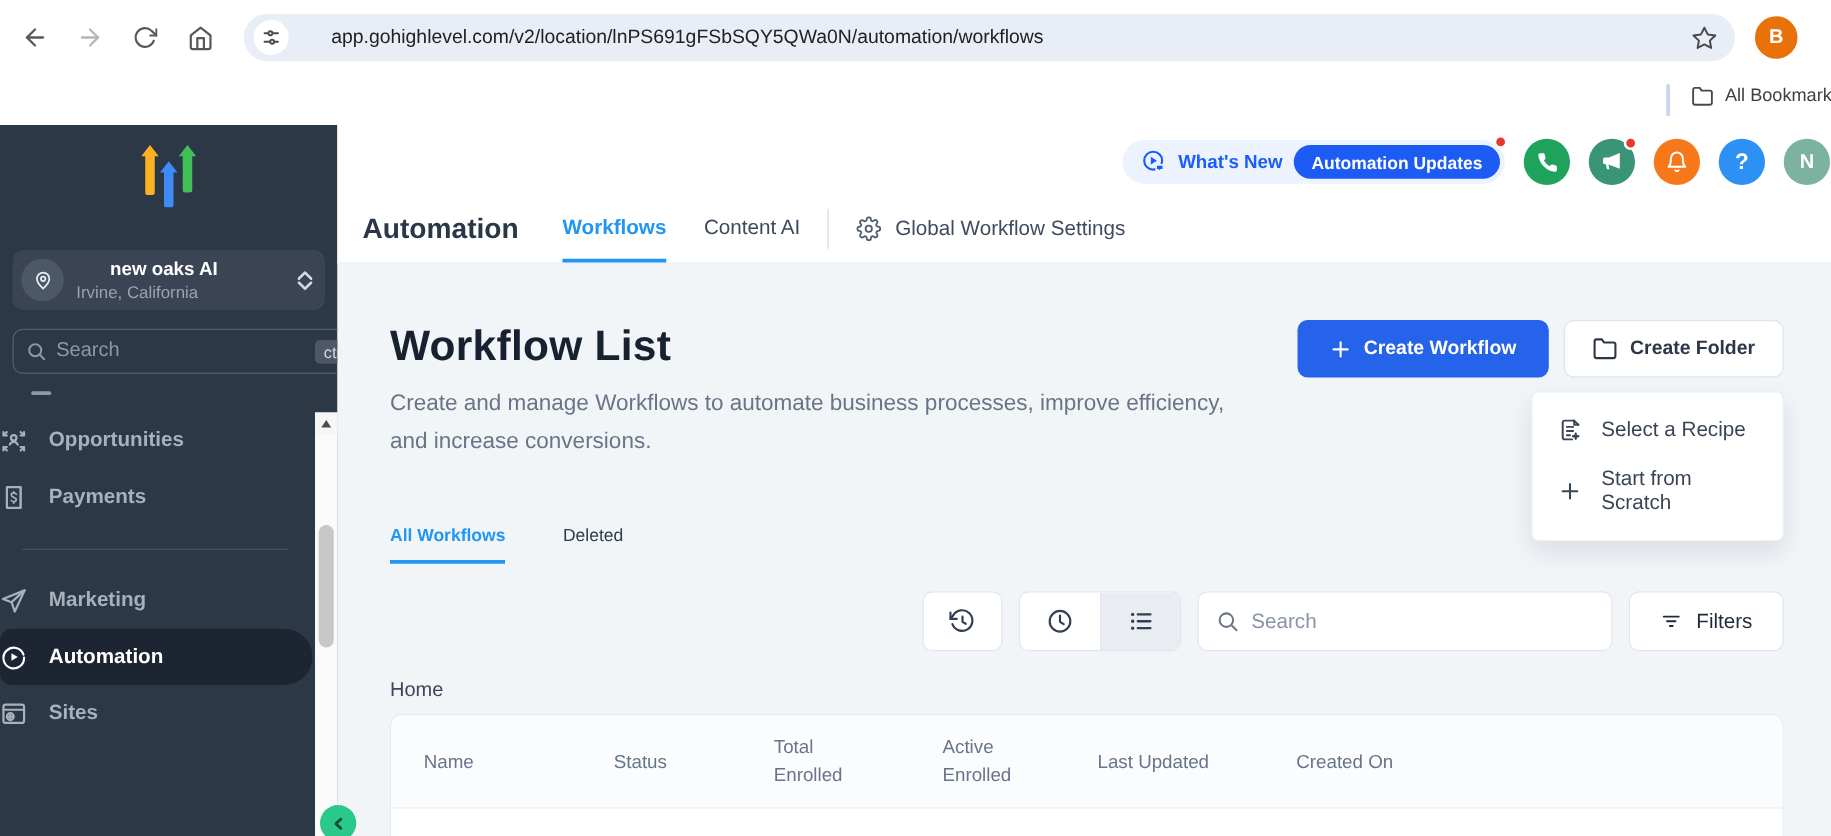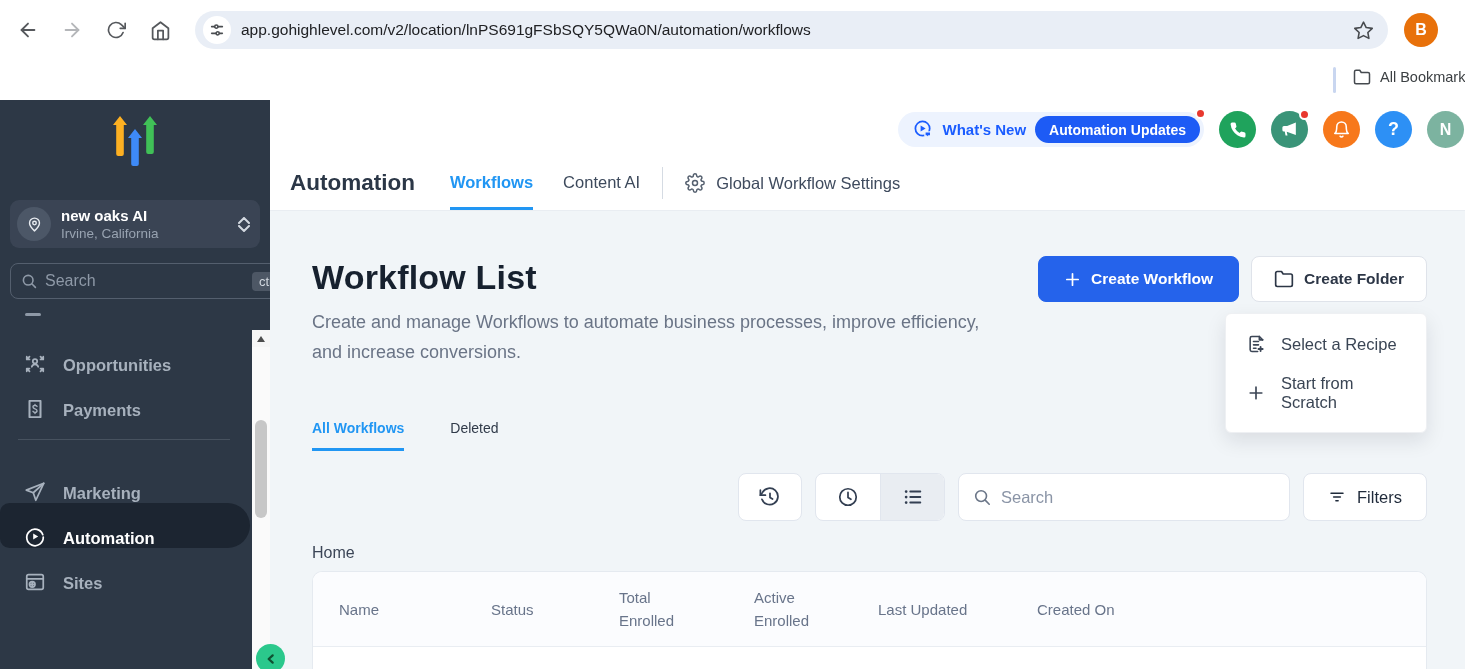--- a/index.html
+++ b/index.html
@@ -4,48 +4,48 @@
 <style>
   * { margin:0; padding:0; box-sizing:border-box; }
   html,body { width:1465px; height:669px; overflow:hidden; background:#fff;
     font-family:"Liberation Sans", sans-serif; }
   svg { display:block; }
 
   
   .chrome-top{ position:absolute; left:0; top:0; width:1465px; height:60px; background:#fff; }
   .nav-btn{ position:absolute; top:14px; width:32px; height:32px; display:flex; align-items:center; justify-content:center; border-radius:50%; color:#55585c; cursor:pointer; }
   .nav-btn.disabled{ color:#b4b6b9; }
-  .omnibox{ position:absolute; left:195px; top:11px; width:1193px; height:38px; background:#e9eef6; border-radius:19px; display:flex; align-items:center; padding:0 14px 0 8px; }
+  .omnibox{ position:absolute; left:195px; top:11px; width:1193px; height:38px; background:#e9eef6; border-radius:19px; display:flex; align-items:center; padding:0 14px 0 8px;gap:24px; }
   .tune-badge{ width:28px; height:28px; border-radius:50%; background:#fff; display:flex; align-items:center; justify-content:center; color:#4a4d51; flex:none; }
   .url-text{ margin-left:10px; font-size:15.5px; color:#202124; white-space:nowrap; overflow:hidden; flex:1; }
   .star-btn{ color:#474a4e; flex:none; margin-left:8px; }
   .chrome-avatar{ position:absolute; left:1404px; top:13px; width:34px; height:34px; border-radius:50%; background:var(--chrome_avatar_orange,#e8710a); color:#fff; font-size:16px; font-weight:700; display:flex; align-items:center; justify-content:center; }
   .bookmarks-bar{ position:absolute; left:0; top:60px; width:1465px; height:40px; background:#fff; overflow:hidden; }
   .bm-sep{ position:absolute; left:1333px; top:7px; width:3px; height:26px; background:#c9d6f0; border-radius:2px; }
   .bm-item{ position:absolute; left:1353px; top:8px; display:flex; align-items:center; gap:9px; color:#3c4043; font-size:14.5px; white-space:nowrap; }
   .bm-item svg{ color:#454a4f; }
 
   
   .sidebar{ position:absolute; left:0; top:100px; width:270px; height:569px; background:var(--sidebar_bg,#2d3846); color:#a7b1bd; }
   .logo-wrap{ display:flex; justify-content:center; padding-top:16px; height:96px; }
   .loc-card{ margin:4px 10px 0; height:48px; background:#3a4454; border-radius:9px; display:flex; align-items:center; padding:0 10px 0 7px; cursor:pointer; }
   .loc-icon{ width:34px; height:34px; border-radius:50%; background:#4c5767; display:flex; align-items:center; justify-content:center; color:#e8ecf1; flex:none; }
   .loc-text{ margin-left:10px; flex:1; min-width:0; }
-  .loc-name{ font-size:15px; font-weight:700; color:#fff; line-height:18px; }
+  .loc-name{ font-size:15px; font-weight:700; color:#fff; line-height:18px;margin-left:27px; }
   .loc-city{ font-size:13.5px; color:#98a3b1; line-height:17px; }
   .loc-chevrons{ color:#d3d9e0; display:flex; flex-direction:column; gap:1px; }
   .search-row{ display:flex; gap:6px; margin:15px 10px 0; }
   .side-search{ flex:1; height:36px; border:1px solid #545f6e; border-radius:8px; display:flex; align-items:center; padding:0 6px 0 10px; color:#8e99a7; }
   .side-search input{ flex:1; min-width:0; background:transparent; border:none; outline:none; color:#cfd6df; font-size:16px; margin-left:8px; font-family:inherit; }
   .side-search input::placeholder{ color:#8e99a7; }
   .kbd{ background:#4d5765; color:#d3d9e0; font-size:13px; border-radius:4px; padding:2px 7px; white-space:nowrap; }
   .bolt-btn{ width:36px; height:36px; border:1px solid #545f6e; border-radius:8px; display:flex; align-items:center; justify-content:center; color:var(--bolt_green,#2bc88c); cursor:pointer; }
   .nav{ margin-top:14px; position:relative; }
   .nav-stub{ width:16px; height:3px; background:#8e99a7; border-radius:2px; margin:8px 0 14px 25px; }
-  .nav-item{ height:45px; display:flex; align-items:flex-end; gap:17px; padding-left:24px; font-size:16.5px; font-weight:600; color:#a7b1bd; cursor:pointer; }
+  .nav-item{ height:45px; display:flex; align-items:center; gap:17px; font-size:16.5px; font-weight:600; color:#a7b1bd; cursor:pointer; }
   .nav-item svg{ flex:none; }
   .nav-item.active{ background:var(--sidebar_active,#1c2531); color:#fff; margin-right:20px; border-radius:10px 24px 24px 10px; }
   .nav-divider{ height:1px; background:#47525f; margin:19px 40px 18px 18px; }
   
   .side-scrollbar{ position:absolute; left:252px; top:230px; width:18px; height:380px; background:#fafafa; }
   .sb-arrow{ position:absolute; left:0; width:18px; height:17px; background:#f6f6f6; display:flex; align-items:center; justify-content:center; cursor:pointer; }
   .sb-arrow.up{ top:0; }
   .tri-up{ width:0; height:0; border-left:4px solid transparent; border-right:4px solid transparent; border-bottom:6px solid #4d4d4d; }
   .sb-thumb{ position:absolute; left:3px; top:90px; width:12px; height:98px; background:#c7c7c7; border-radius:6px; cursor:pointer; }
   .collapse-btn{ position:absolute; left:256px; top:644px; width:29px; height:29px; border-radius:50%; background:var(--bolt_green,#2bc88c); display:flex; align-items:center; justify-content:center; color:#0f5132; cursor:pointer; z-index:20; }

